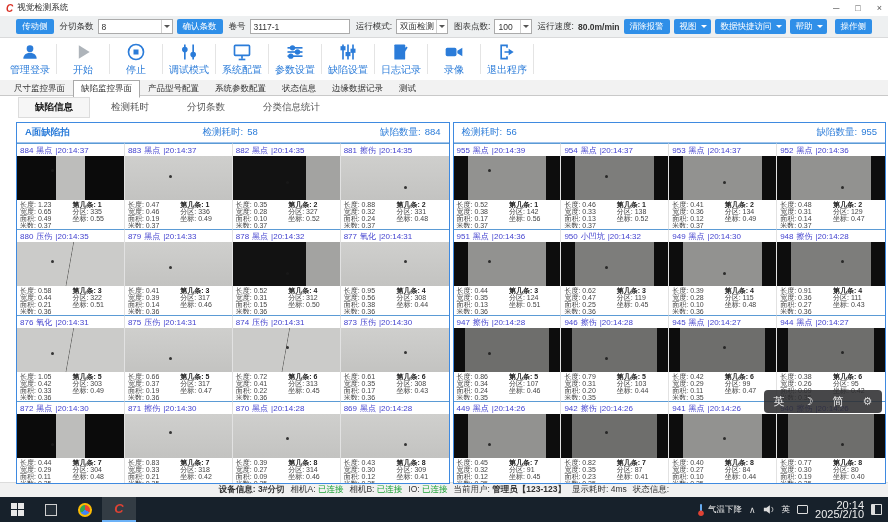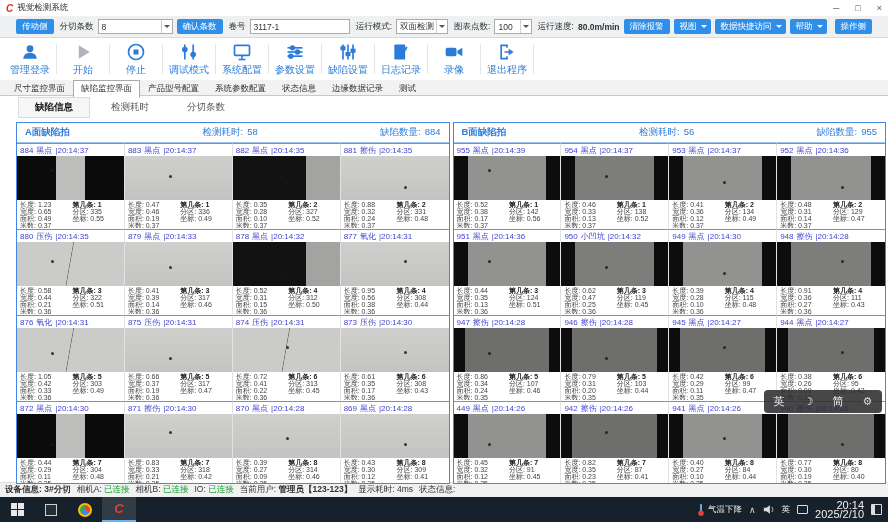--- a/index.html
+++ b/index.html
@@ -65,21 +65,21 @@
   .cell-meta { height:28px; display:flex; font-size:7px; line-height:7px; color:#444; padding:1px 3px 0; overflow:hidden; }
   .mcol { flex:1; }
   .mcol.rightcol { text-align:left; padding-left:4px; }
   .mline.bold { font-weight:bold; color:#222; }
 
   
   .langbar { position:absolute; left:764px; top:390px; width:118px; height:23px; background:rgba(45,45,48,.88); border-radius:4px; display:flex; align-items:center; justify-content:space-around; color:#f3f3f3; font-size:11px; z-index:5; }
   .langbar .gear { color:#d8d8d8; }
 
   
-  .statusbar { height:15px; background:#f1f1f1; border-top:1px solid #dcdcdc; display:flex; align-items:center; gap:6px; padding:0 5px; font-size:8.5px; color:#333; white-space:nowrap; }
+  .statusbar { height:15px; background:#f1f1f1; border-top:1px solid #dcdcdc; display:flex; align-items:center; gap:6px; padding:0 5px; font-size:8.5px; color:#333; white-space:nowrap;justify-content:center; }
   .statusbar .green { color:#1fa337; }
   .statusbar b { font-weight:bold; }
 
   
   .taskbar { height:25px; background:#17212b; display:flex; align-items:center; color:#eee; }
   .tb-left { display:flex; align-items:center; height:100%; }
   .task-slot { width:34px; height:100%; display:flex; align-items:center; justify-content:center; }
   .task-slot.active { background:rgba(255,255,255,.12); border-bottom:2px solid #6cb2f7; }
   .win-grid { display:grid; grid-template-columns:6px 6px; grid-template-rows:6px 6px; gap:1px; }
   .win-grid i { background:#e8e8e8; }
@@ -258,20 +258,21 @@
     <div class="tab">系统参数配置</div>
     <div class="tab">状态信息</div>
     <div class="tab">边缘数据记录</div>
     <div class="tab">测试</div>
   </div>
 
   <div class="subtabs">
     <div class="subtab active">缺陷信息</div>
     <div class="subtab">检测耗时</div>
     <div class="subtab">分切条数</div>
+    <div class="subtab">分类信息统计</div>
   </div>
 
   <div class="content">
     <div class="panel">
       <div class="panel-head">
         <span class="panel-title">A面缺陷拍</span>
         <span class="panel-mid">
           <span>检测耗时:</span>
           <span>58</span>
         </span>
@@ -646,21 +647,20 @@
         <div class="mline bold"><span>第几条: </span><span>8</span></div>
         <div class="mline"><span>分区: </span><span>309</span></div>
         <div class="mline"><span>坐标: </span><span>0.41</span></div>
       </div>
     </div>
   </div>
         </div>
     </div>
     <div class="panel">
       <div class="panel-head">
-        <span class="panel-title">B面缺陷拍</span>
         <span class="panel-mid">
           <span>检测耗时:</span>
           <span>56</span>
         </span>
         <span class="panel-right">
           <span>缺陷数量:</span>
           <span>955</span>
         </span>
       </div>
       <div class="grid">

